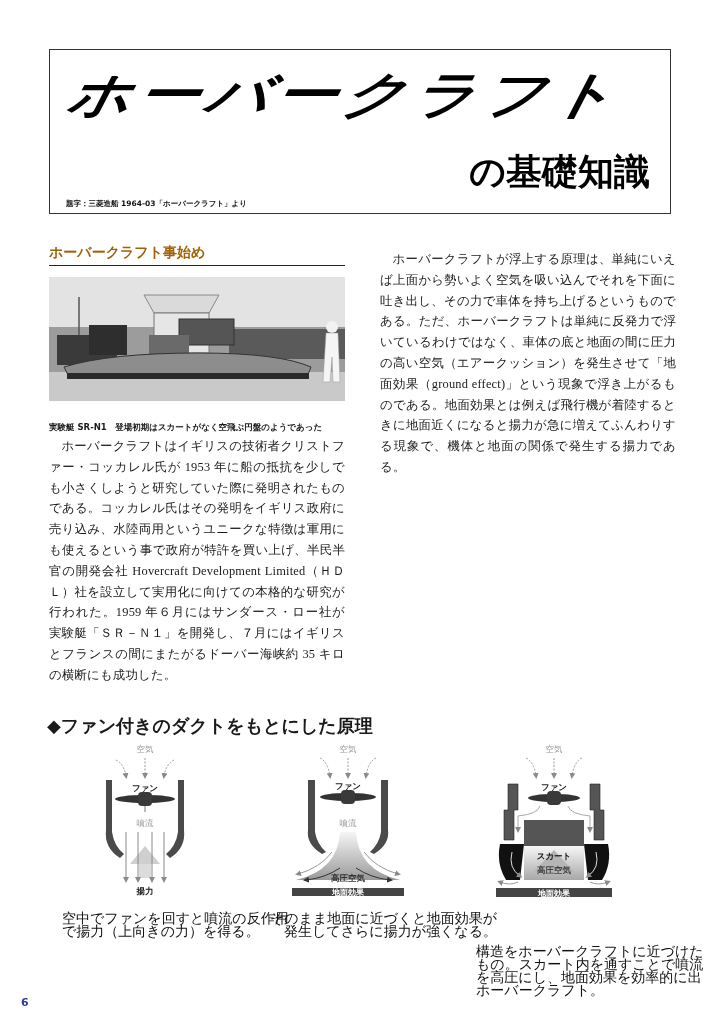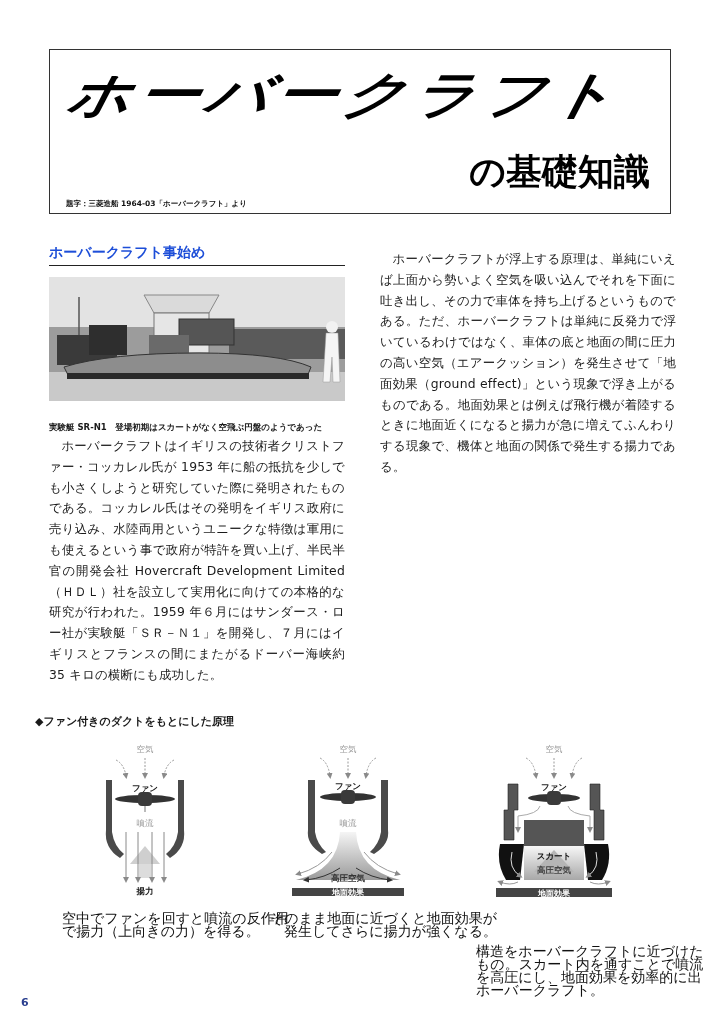--- a/index.html
+++ b/index.html
@@ -24,41 +24,41 @@
     font-size: 36px; color: #000; white-space: nowrap;
   }
   .credit {
     position: absolute; left: 16px; bottom: 4px;
     font-size: 7.5px; font-weight: bold; color: #111; white-space: nowrap;
   }
   .col { position: absolute; width: 296px; }
   .col-left { left: 49px; top: 243px; }
   .col-right { left: 380px; top: 243px; }
   .section-heading {
-    font-size: 14px; font-weight: bold; color: #1d4ed8; margin: 0;
+    font-size: 14px; font-weight: bold; color: #a16207; margin: 0;
     padding-bottom: 4px; border-bottom: 1.5px solid #222; line-height: 18px;
     white-space: nowrap;
   }
   .photo {
     margin-top: 11px; width: 296px; height: 124px; position: relative;
     background: linear-gradient(#e8e8e8 0%, #dcdcdc 45%, #8a8a8a 62%, #6a6a6a 78%, #bdbdbd 90%, #cfcfcf 100%);
     overflow: hidden;
   }
   .photo svg { position: absolute; left: 0; top: 0; }
   .caption {
     font-size: 8.5px; font-weight: bold; margin-top: 20px; line-height: 12px; white-space: nowrap;
   }
   .body-text {
     font-size: 12.4px; line-height: 20.8px; text-align: justify; margin: 3px 0 0 0;
-    text-indent: 1em; color: #1a1a1a; letter-spacing: 0.2px;
+    text-indent: 1em; color: #1a1a1a; letter-spacing: 0.2px; font-family: Liberation Serif, serif;
   }
   .col-right .body-text:first-of-type { margin-top: 6px; }
   .col-right .body-text + .body-text { margin-top: 0; }
   .diagram-heading {
-    position: absolute; left: 35px; top: 714px; font-size: 11px; font-weight: bold; white-space: nowrap;
+    position: absolute; left: 47px; top: 714px; font-size: 18px; font-weight: bold; white-space: nowrap;
   }
   .diagram { position: absolute; }
   .diagram svg { display: block; }
   .diag-cap {
     position: absolute; font-size: 14px; line-height: 13px; color: #111; white-space: nowrap; font-family: Liberation Serif, serif;
   }
   .page-number {
     position: absolute; left: 21px; top: 996px; font-size: 11px; font-weight: bold; color: #2a3f8f;
   }
 </style>

